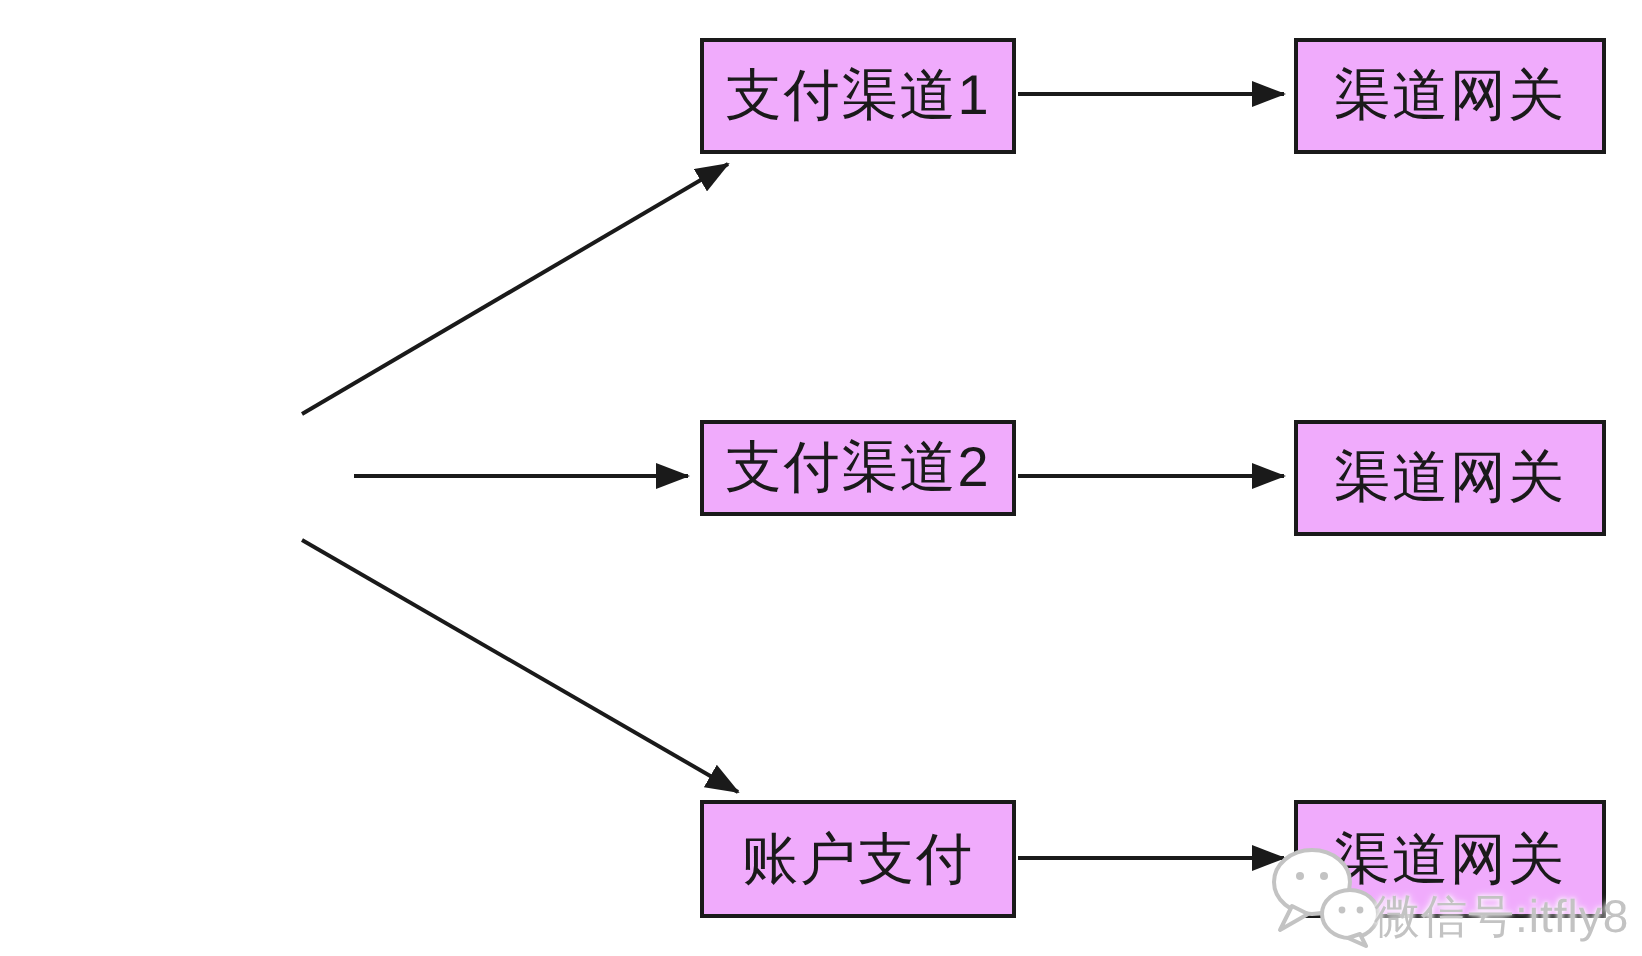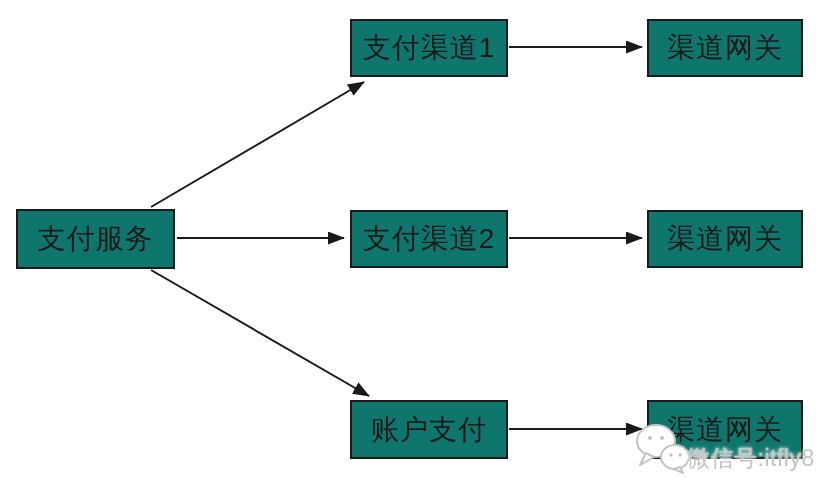--- a/index.html
+++ b/index.html
@@ -24,34 +24,34 @@
     z-index: 1;
   }
   .edges line {
     stroke: #1a1a1a;
     stroke-width: 2;
   }
   .node {
     position: absolute;
     box-sizing: border-box;
     border: 2px solid #1a1a1a;
-    background: #0f766e;
+    background: #f0abfc;
     display: flex;
     align-items: center;
     justify-content: center;
     font-size: 28px;
     line-height: 1;
     color: #1a1a1a;
     z-index: 2;
     letter-spacing: 1px;
   }
   #n-payment-service  { left: 16px;  top: 209px; width: 159px; height: 60px; }
   #n-payment-channel-1{ left: 350px; top: 19px;  width: 158px; height: 58px; }
   #n-channel-gateway-1{ left: 647px; top: 19px;  width: 156px; height: 58px; }
-  #n-payment-channel-2{ left: 350px; top: 210px; width: 158px; height: 58px; }
+  #n-payment-channel-2{ left: 350px; top: 210px; width: 158px; height: 48px; }
   #n-channel-gateway-2{ left: 647px; top: 210px; width: 156px; height: 58px; }
   #n-account-payment  { left: 350px; top: 400px; width: 158px; height: 59px; }
   #n-account-service  { left: 647px; top: 400px; width: 156px; height: 59px; }
 
   .watermark {
     position: absolute;
     left: 633px;
     top: 419px;
     display: flex;
     align-items: center;
@@ -85,21 +85,20 @@
       </marker>
     </defs>
     <line x1="151" y1="207" x2="364" y2="82" marker-end="url(#arrowhead)"></line>
     <line x1="177" y1="238" x2="344" y2="238" marker-end="url(#arrowhead)"></line>
     <line x1="151" y1="270" x2="369" y2="396" marker-end="url(#arrowhead)"></line>
     <line x1="509" y1="47" x2="642" y2="47" marker-end="url(#arrowhead)"></line>
     <line x1="509" y1="238" x2="642" y2="238" marker-end="url(#arrowhead)"></line>
     <line x1="509" y1="429" x2="642" y2="429" marker-end="url(#arrowhead)"></line>
   </svg>
 
-  <div class="node" id="n-payment-service">支付服务</div>
 
   <div class="node" id="n-payment-channel-1">支付渠道1</div>
 
   <div class="node" id="n-channel-gateway-1">渠道网关</div>
 
   <div class="node" id="n-payment-channel-2">支付渠道2</div>
 
   <div class="node" id="n-channel-gateway-2">渠道网关</div>
 
   <div class="node" id="n-account-payment">账户支付</div>

